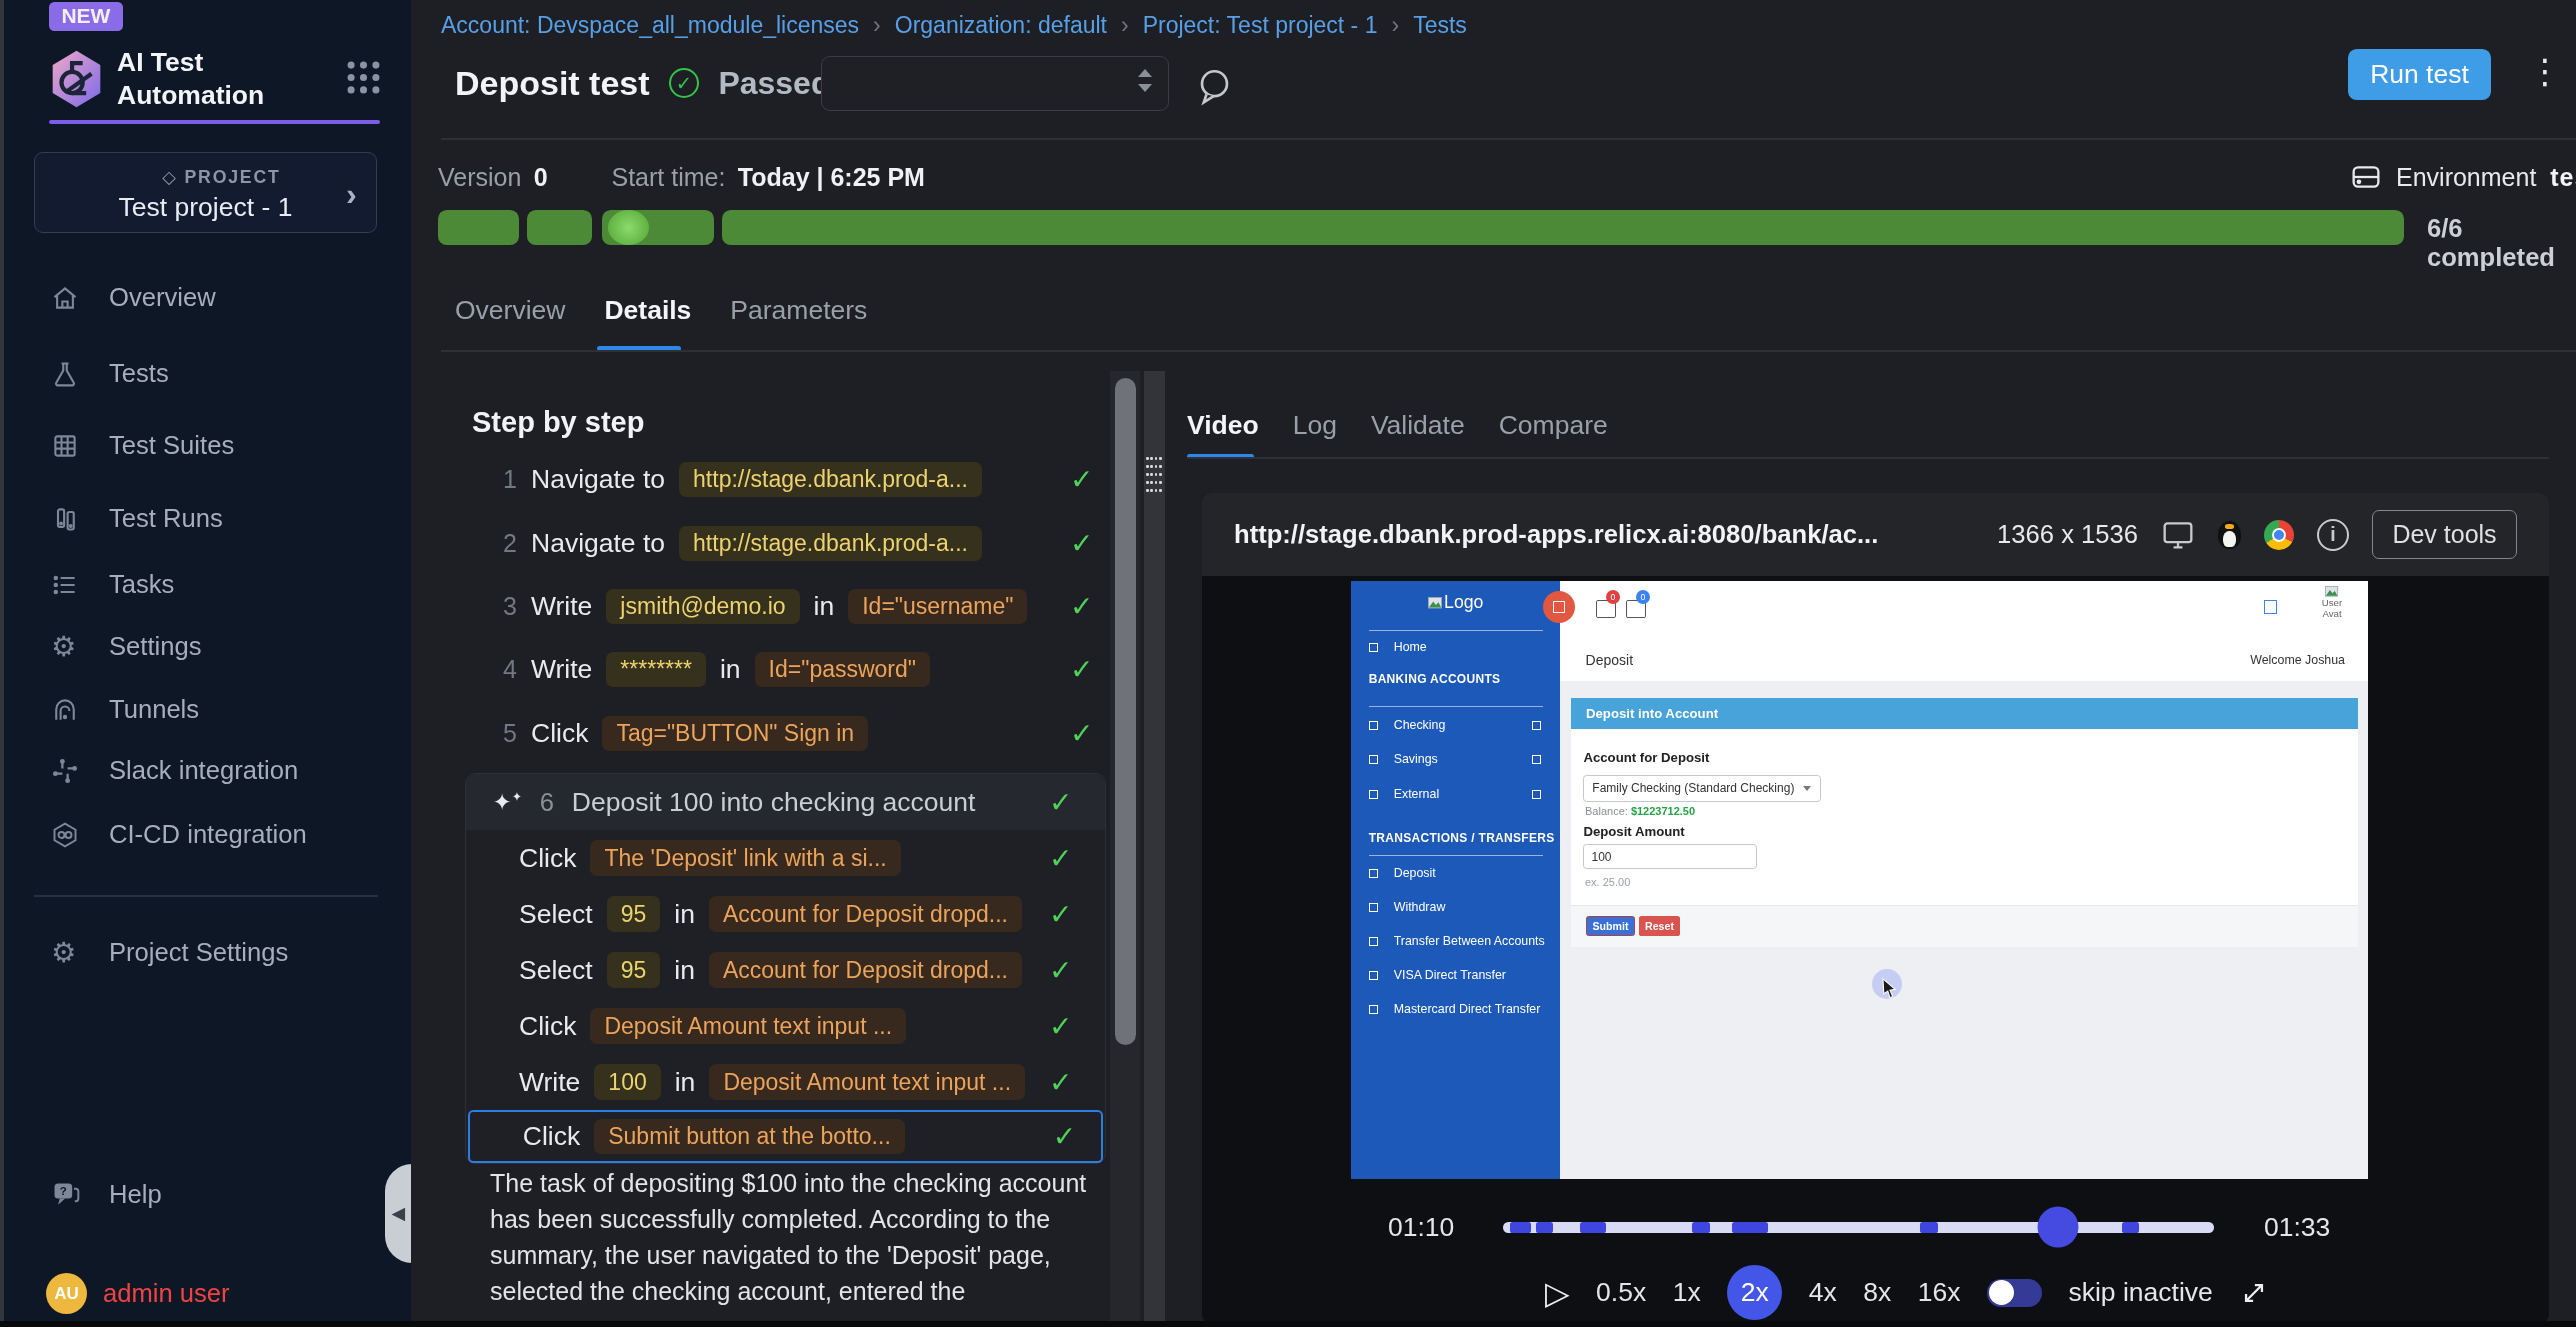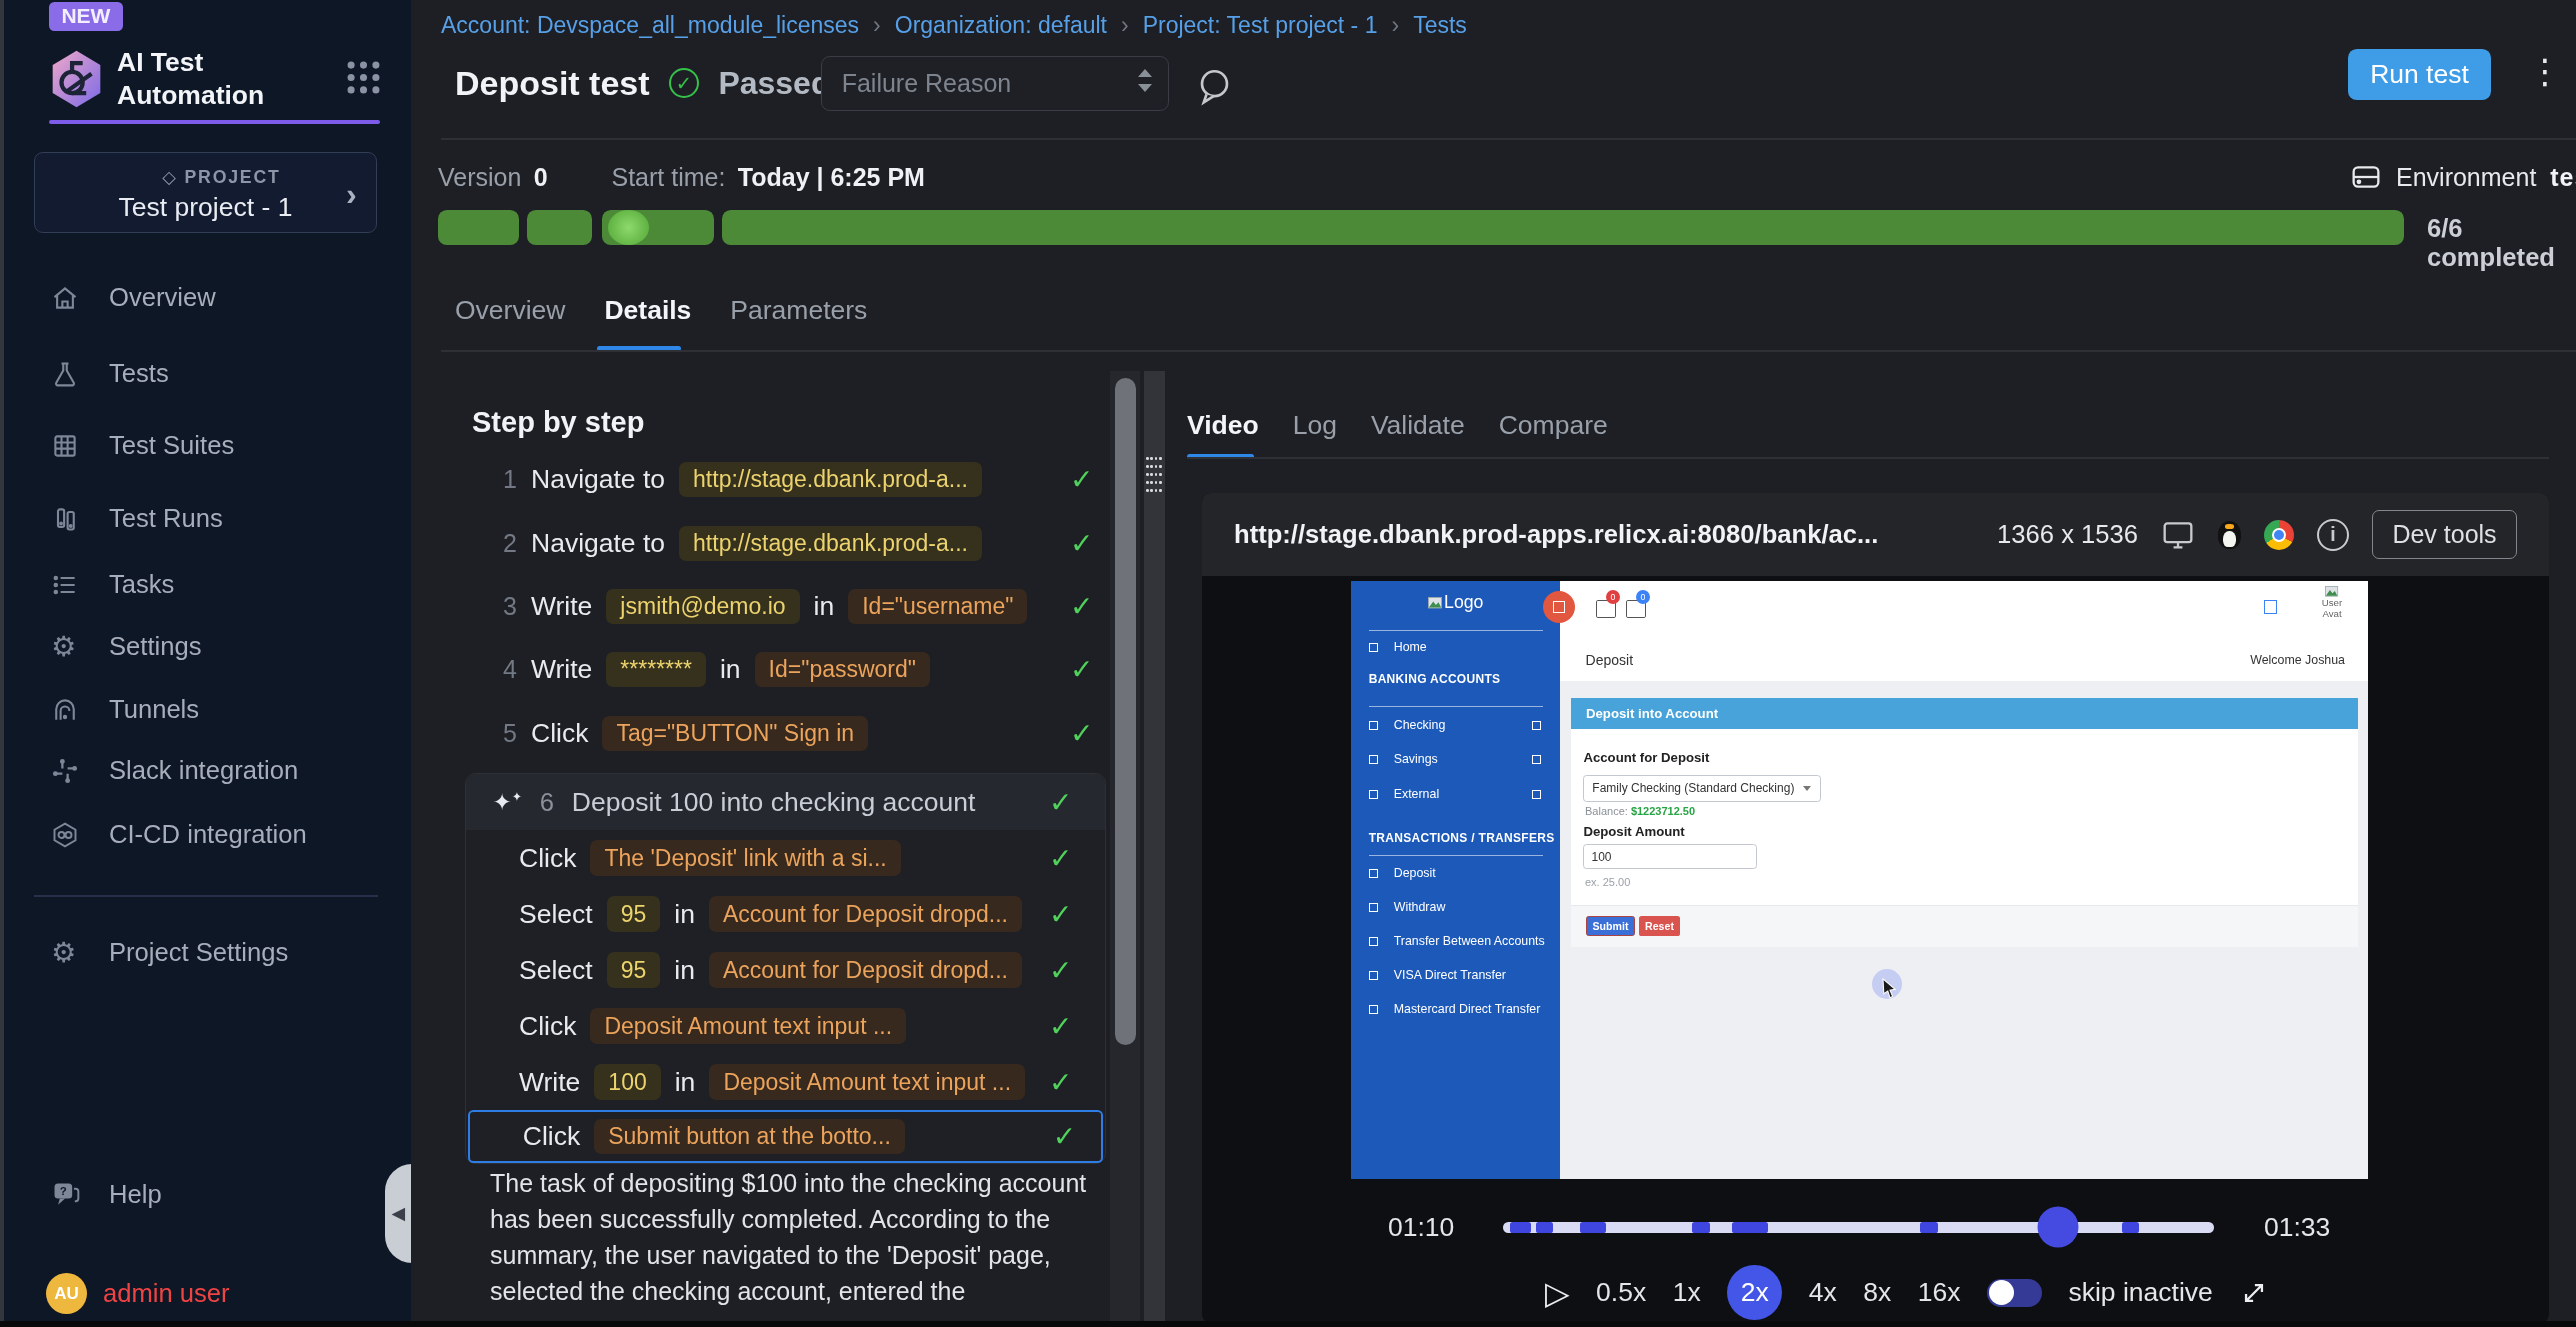--- a/index.html
+++ b/index.html
@@ -328,21 +328,20 @@
     <span class="crumb-sep">›</span>
     <span class="crumb">Tests</span>
   </div>
 
   <div class="row abs" style="left:44px;top:55px;height:56px;gap:19.4px;">
     <span class="page-title">Deposit test</span>
     <span class="passed-icon">✓</span>
     <span class="passed-text">Passed</span>
   </div>
   <div class="freason">
-    <input type="text" readonly="" placeholder="Failure Reason" style="">
     <div class="updown">
         <div class="tri-up"></div>
         <div class="tri-dn"></div>
       </div>
   </div>
   <div class="abs" style="left:783px;top:65px;">
     <svg width="41" height="41" viewBox="0 0 46 46" fill="none" stroke="#c4c7cb" stroke-width="3">
         <circle cx="23" cy="21" r="14"></circle>
         <path d="M14 33 l-3 9 l11 -7" fill="#1d1f24"></path>
       </svg>

